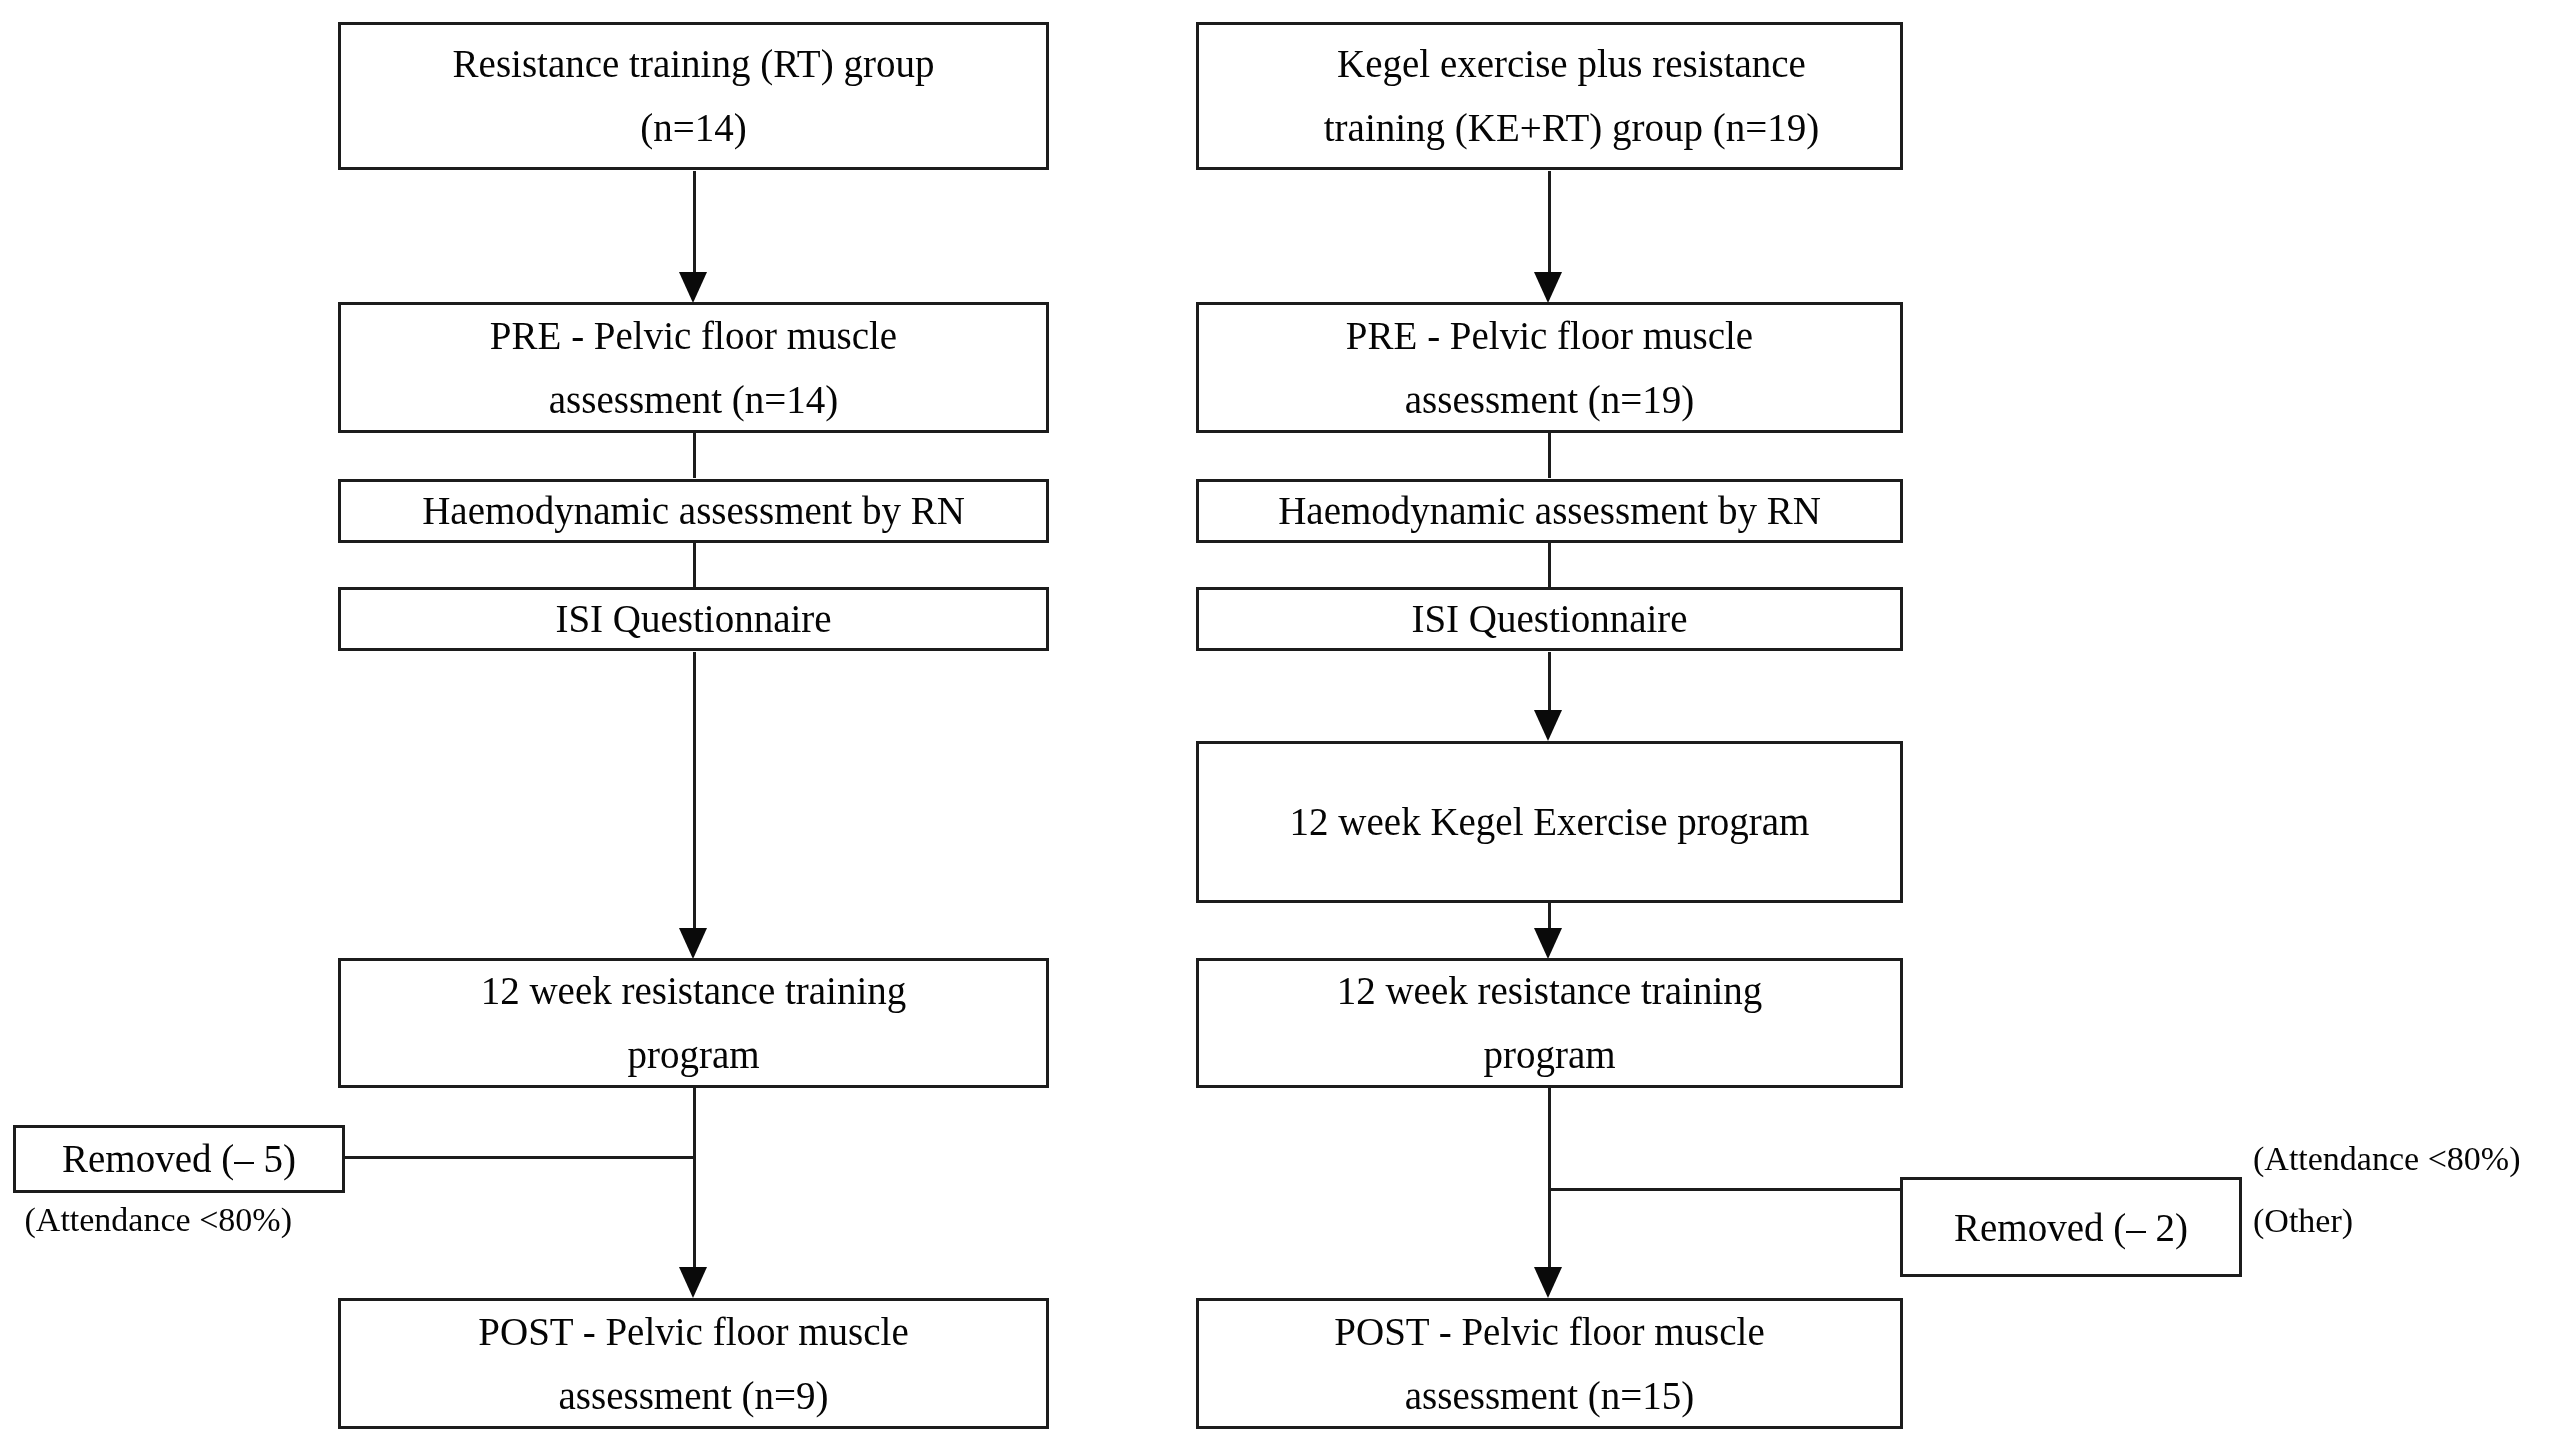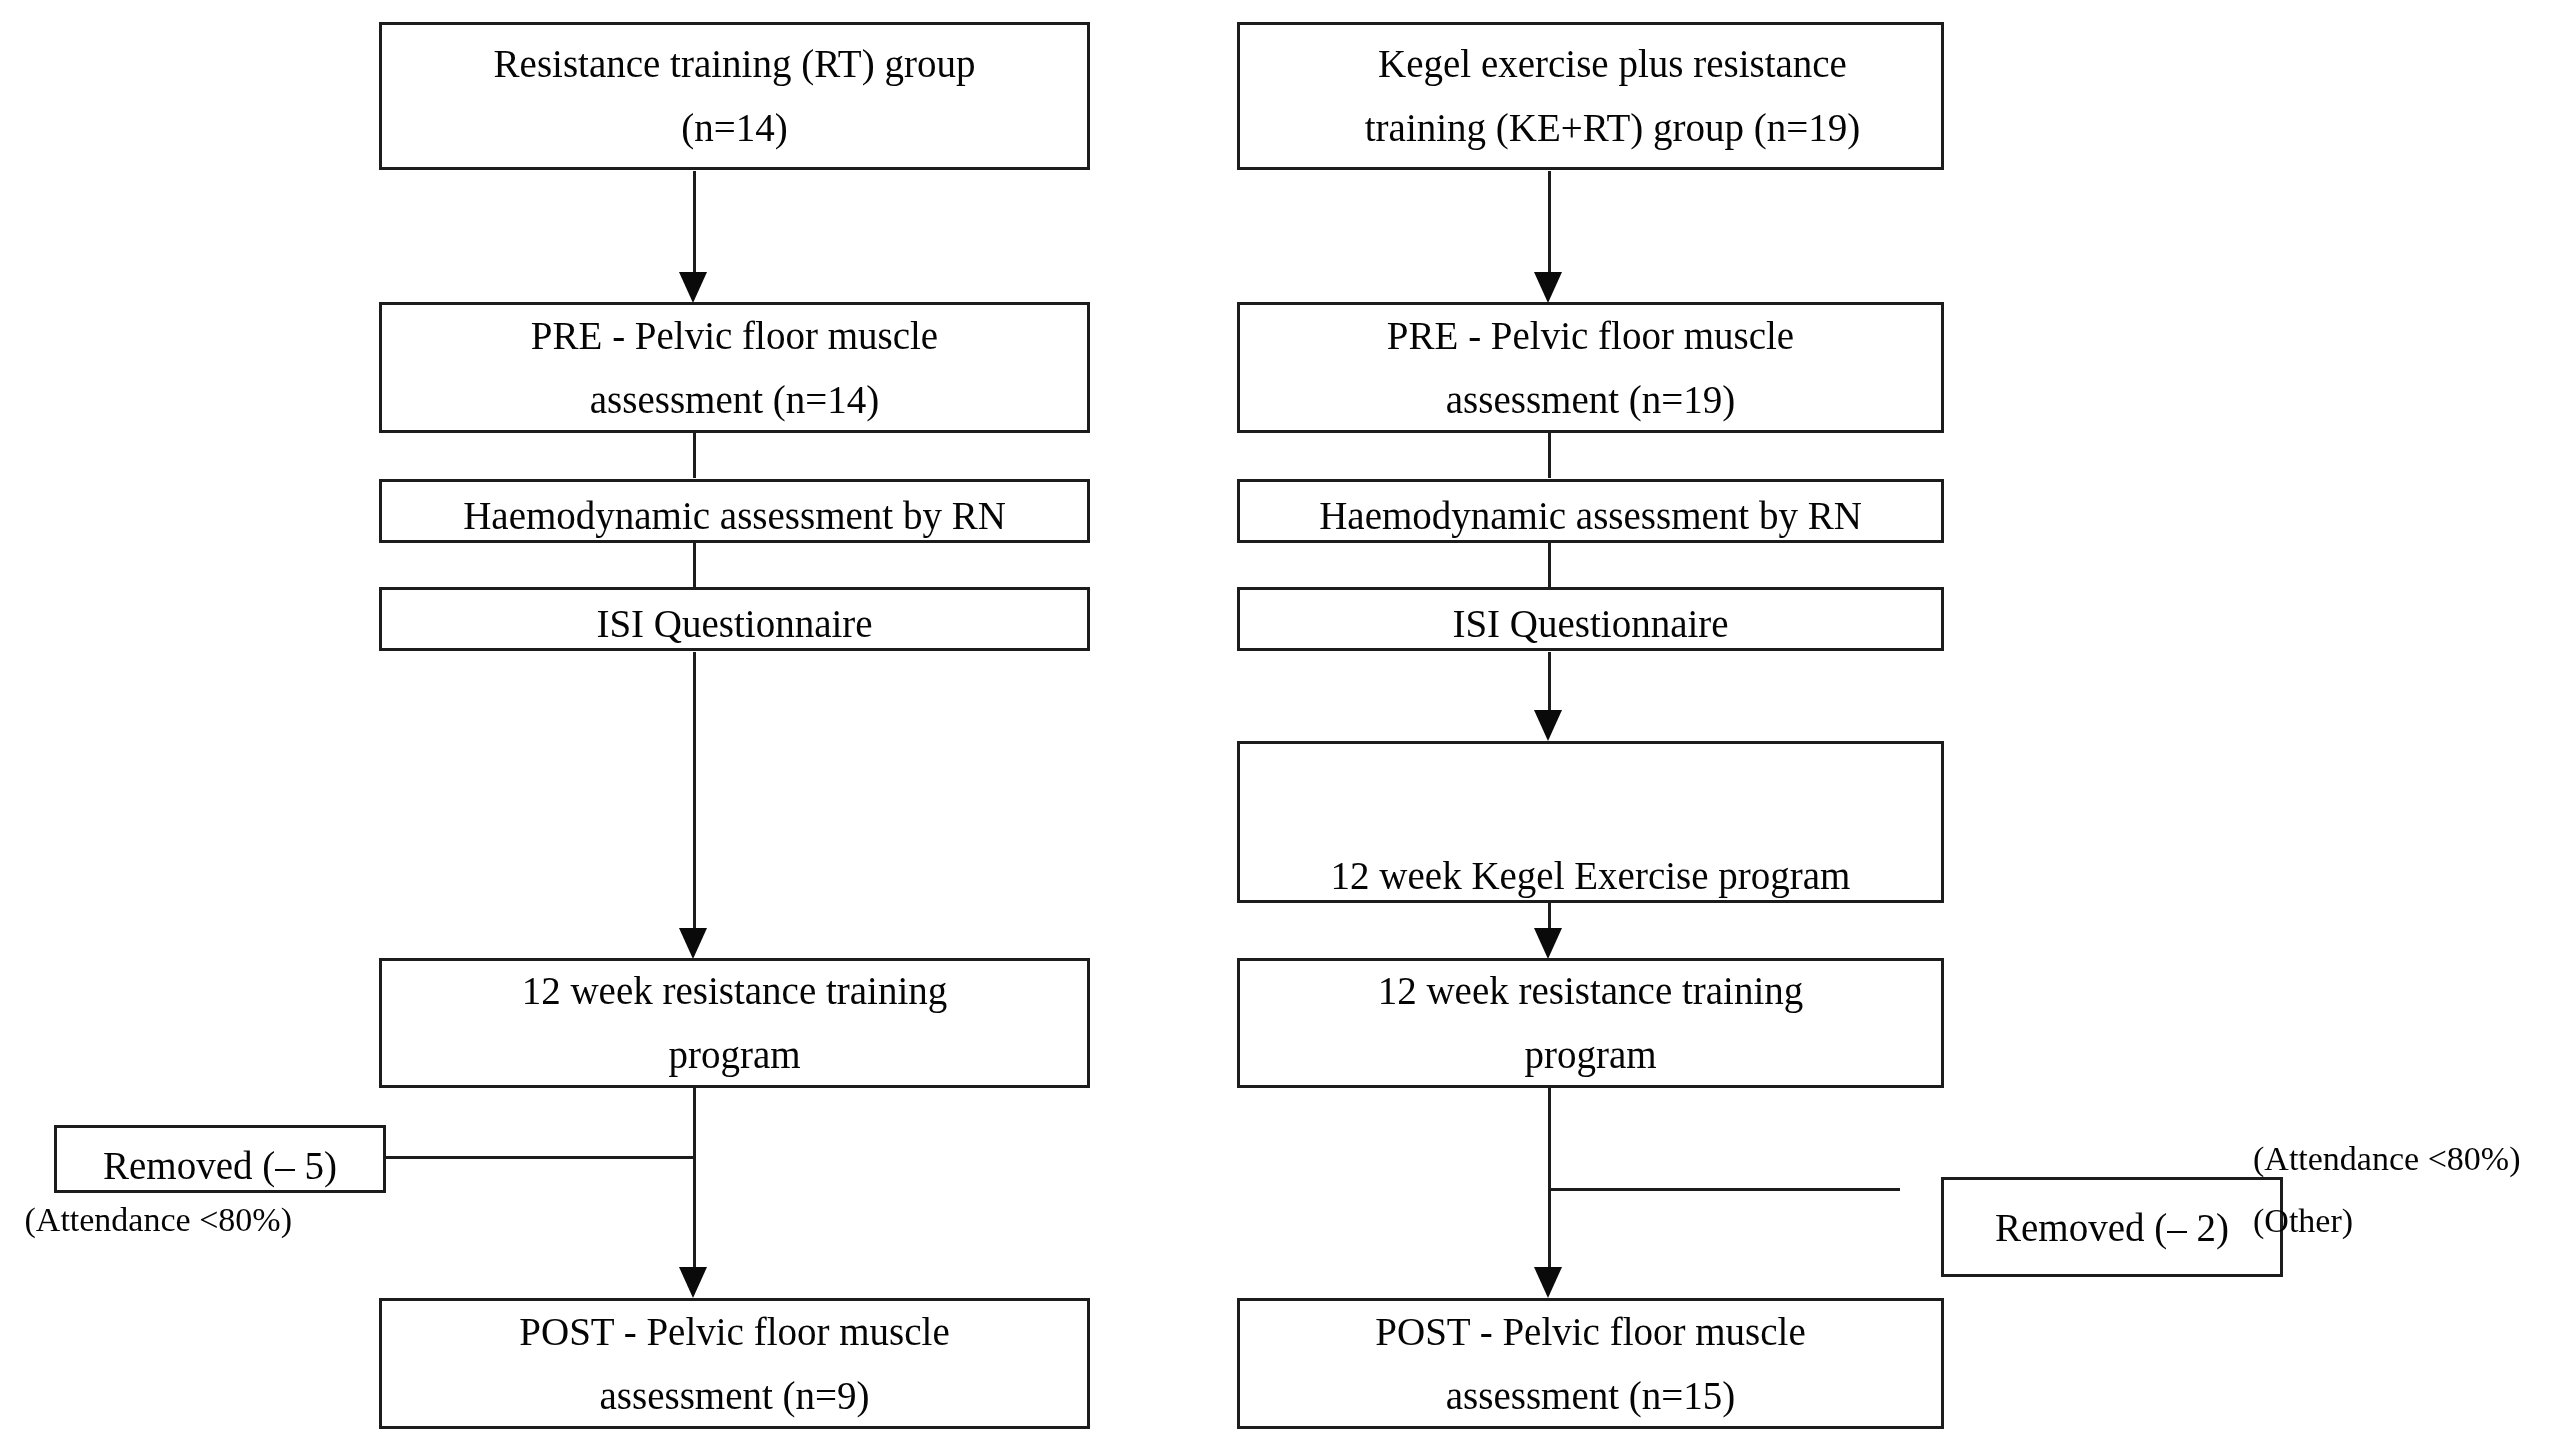--- a/index.html
+++ b/index.html
@@ -22,23 +22,22 @@
     background: #ffffff;
     border: 3.1px solid #1c1c1c;
     display: flex;
     flex-direction: column;
     align-items: center;
     justify-content: center;
     text-align: center;
     font-size: 39px;
     line-height: 64px;
     z-index: 2;
-    margin-left: 41px;
   }
-  .box.single { line-height: 1.2; justify-content: flex-end; }
+  .box.single { line-height: 1.2; }
   .vline {
     position: absolute;
     width: 2.5px;
     background: #1c1c1c;
     z-index: 1;
   }
   .hline {
     position: absolute;
     height: 2.5px;
     background: #1c1c1c;

